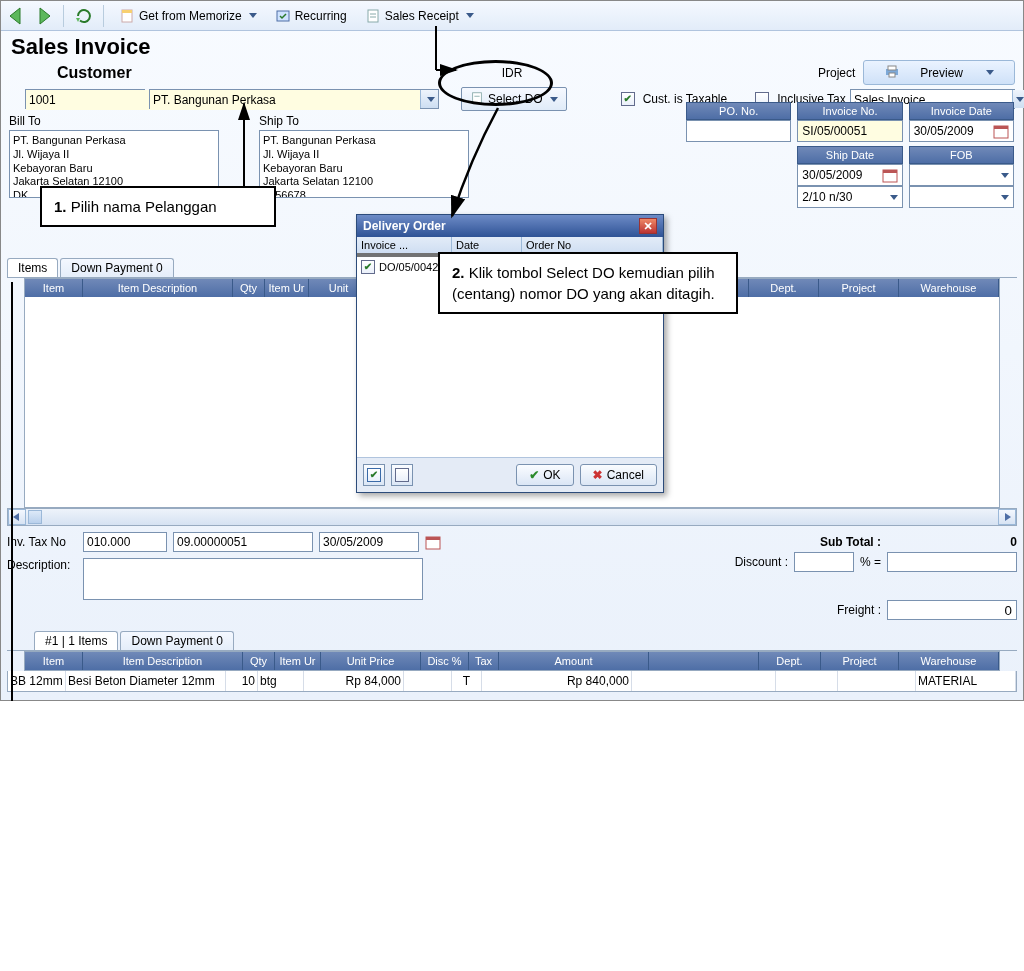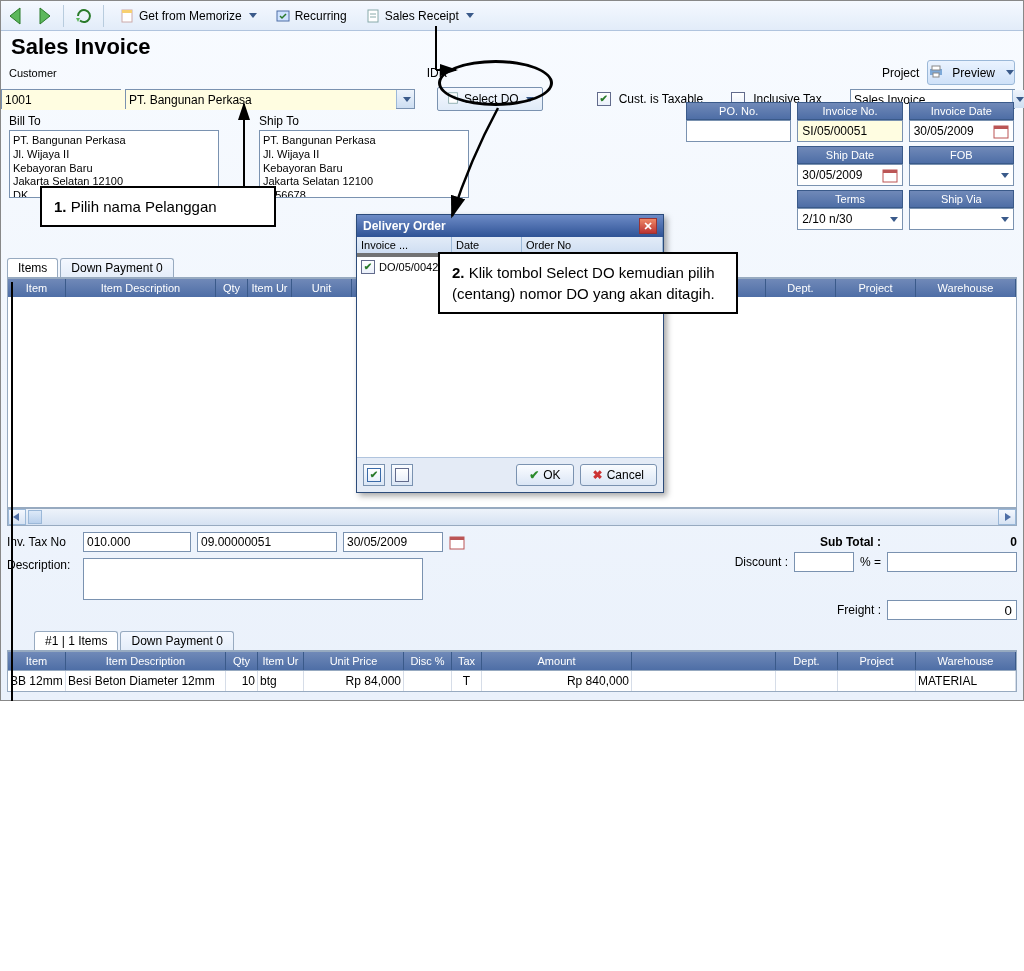--- a/index.html
+++ b/index.html
@@ -8,24 +8,24 @@
   .app { border:1px solid #888; background:linear-gradient(#f8fbff,#eaf1fb); }
   .toolbar { display:flex; align-items:center; height:30px; border-bottom:1px solid #b0c4de; background:linear-gradient(#f5f9ff,#e2ecf9); padding:0 4px; gap:6px; }
   .arrow-btn { width:22px; height:22px; display:flex; align-items:center; justify-content:center; cursor:pointer; }
   .arrow-btn svg { width:20px; height:20px; }
   .sep { width:2px; height:22px; border-left:1px solid #b8ccde; margin:0 2px; }
   .tbbtn { display:flex; align-items:center; height:22px; padding:0 6px; cursor:pointer; gap:4px; }
   .tbbtn .ico { width:16px; height:16px; display:flex; align-items:center; justify-content:center; }
   .caret { width:0; height:0; border-left:4px solid transparent; border-right:4px solid transparent; border-top:5px solid #3a5a8a; margin-left:3px; }
   .title { font-size:22px; font-weight:bold; padding:3px 10px 0 10px; }
   .subrow { display:flex; align-items:center; padding:0 8px 2px 8px; }
-  .subrow .lbl { font-weight:normal; font-size:11px; }
+  .subrow .lbl { font-weight:bold; font-size:16px;margin-left:48px; }
   .preview-area { margin-left:auto; display:flex; align-items:center; gap:8px; }
-  .preview-btn { background:linear-gradient(#eaf3ff,#cfe1f8); border:1px solid #9bb8d8; border-radius:3px; padding:2px 0; display:flex; align-items:center; gap:8px; cursor:pointer; }
-  .form-row { display:flex; padding:0 8px 3px 0; gap:4px; align-items:center; }
+  .preview-btn { background:linear-gradient(#eaf3ff,#cfe1f8); border:1px solid #9bb8d8; border-radius:3px; padding:2px 20px; display:flex; align-items:center; gap:20px; cursor:pointer; }
+  .form-row { display:flex; padding:0 8px 3px 24px; gap:4px; align-items:center; }
   .txt { border:1px solid #7a92b0; background:#fff; height:20px; padding:0 3px; font-size:12px; }
   .txt.yellow { background:#fffde1; }
   .dd { display:flex; border:1px solid #7a92b0; height:20px; }
   .dd .txt { border:none; flex:1; }
   .dd .knob { width:18px; background:linear-gradient(#eef4fc,#cddef2); border-left:1px solid #9bb8d8; display:flex; align-items:center; justify-content:center; cursor:pointer; }
   .select-do-btn { border:1px solid #7a92b0; background:linear-gradient(#f6f9ff,#e0ebf8); height:24px; display:flex; align-items:center; gap:4px; padding:0 8px; cursor:pointer; border-radius:2px; }
   .chk { width:14px; height:14px; border:1px solid #626b8c; background:linear-gradient(#fff,#eaf0fa); display:inline-flex; align-items:center; justify-content:center; font-size:10px; color:#2a7a2a; line-height:1; font-weight:bold;}
   .addr-block { padding:0 8px 4px 8px; display:flex; gap:40px; }
   .addr { width:210px; }
   .addr .ah { font-size:12px; margin-bottom:2px; }
@@ -33,21 +33,21 @@
   .right-grid { position:absolute; right:10px; top:102px; width:328px; }
   .rg-row { display:flex; gap:6px; margin-bottom:4px; }
   .rg-cell { flex:1; }
   .rg-head { background:linear-gradient(#7089b8,#4e6ea6); color:#fff; font-size:11px; text-align:center; padding:2px 0; border:1px solid #3a5a8a;}
   .rg-val { border:1px solid #7a92b0; background:#fff; height:22px; display:flex; align-items:center; padding:0 4px; font-size:12px; }
   .rg-val.yellow { background:#fffde1; }
   .cal-ico { width:16px; height:16px; margin-left:auto; cursor:pointer; }
   .tabs { display:flex; border-bottom:1px solid #97aac0; margin:8px 6px 0 6px; }
   .tab { border:1px solid #97aac0; border-bottom:none; background:linear-gradient(#f4f8ff,#e4edf9); padding:2px 10px; font-size:12px; margin-right:2px; border-radius:3px 3px 0 0; cursor:pointer; }
   .tab.active { background:#fff; }
-  .grid { margin:0 6px; border:1px solid #97aac0; background:#fff; }
+  .grid { margin:0 23px; border:1px solid #97aac0; background:#fff; }
   .grid-head { display:flex; }
   .gh { background:linear-gradient(#7089b8,#4e6ea6); color:#fff; font-size:11px; text-align:center; padding:3px 2px; border-right:1px solid #3a5a8a; overflow:hidden; white-space:nowrap; }
   .grid-body { height:210px; background:#fff; }
   .hscroll { height:18px; background:linear-gradient(#eef3fa,#d6e2f2); display:flex; align-items:center; border:1px solid #97aac0; margin:0 6px; }
   .hs-btn { width:18px; height:16px; background:linear-gradient(#f3f7fe,#d7e3f3); border:1px solid #9bb8d8; display:flex; align-items:center; justify-content:center; cursor:pointer; }
   .hs-thumb { width:14px; height:14px; background:linear-gradient(#dde9f8,#b9d0ec); border:1px solid #9bb8d8; margin-left:2px; }
   .bottom { margin:6px 6px 0 6px; display:flex; gap:8px; }
   .b-left { flex:1; }
   .lbl2 { font-size:12px; display:inline-block; min-width:70px; }
   .b-right { width:300px; text-align:right; font-size:12px; }
@@ -237,21 +237,21 @@
           <svg width="8" height="8" viewBox="0 0 8 8">
             <polygon points="2,0 8,4 2,8" fill="#4e6ea6"></polygon>
           </svg>
         </div>
     </div>
 
     <div class="bottom">
       <div class="b-left">
         <div style="display:flex; gap:6px; align-items:center; margin-bottom:6px">
           <span class="lbl2">Inv. Tax No</span>
-          <input class="txt" style="width: 108px;" value="010.000">
+          <input class="txt" style="width: 84px;" value="010.000">
           <input class="txt" style="width: 140px;" value="09.00000051">
           <input class="txt" style="width: 100px;" value="30/05/2009">
           <span class="cal-ico" style="margin:0"><svg width="16" height="16" viewBox="0 0 16 16">
                 <rect x="1" y="3" width="14" height="12" fill="#fff" stroke="#b55"></rect>
                 <rect x="1" y="3" width="14" height="3" fill="#b55"></rect>
               </svg></span>
         </div>
         <div style="display:flex; gap:6px">
           <span class="lbl2" style="vertical-align:top">Description:</span>
           <textarea class="txt" style="width: 340px; height: 42px; resize: none;"></textarea>
@@ -366,29 +366,20 @@
               </svg></span>
           </div>
         </div>
       <div class="rg-cell">
           <div class="rg-val">
             <span></span>
             <span class="caret" style="margin-left:auto"></span>
           </div>
         </div>
     </div>
-    <div class="rg-row">
-      <div class="rg-cell"></div>
-      <div class="rg-cell">
-          <div class="rg-head">Terms</div>
-        </div>
-      <div class="rg-cell">
-          <div class="rg-head">Ship Via</div>
-        </div>
-    </div>
     <div class="rg-row" style="margin-top:-4px">
       <div class="rg-cell"></div>
       <div class="rg-cell">
           <div class="rg-val">
             <span>2/10 n/30</span>
             <span class="caret" style="margin-left:auto"></span>
           </div>
         </div>
       <div class="rg-cell">
           <div class="rg-val">

